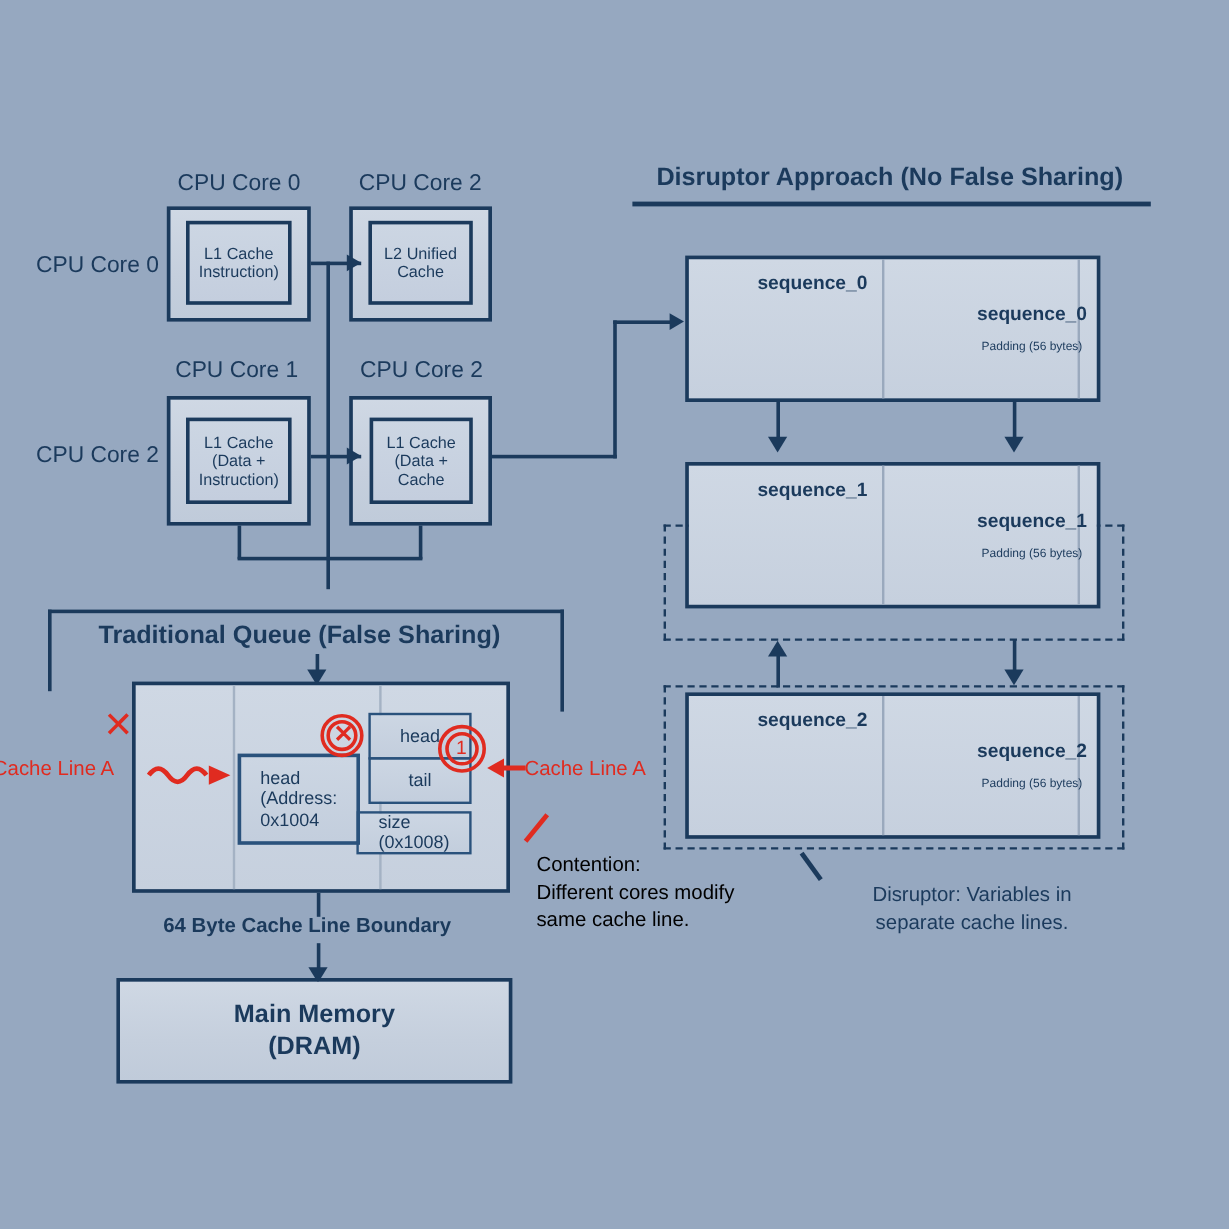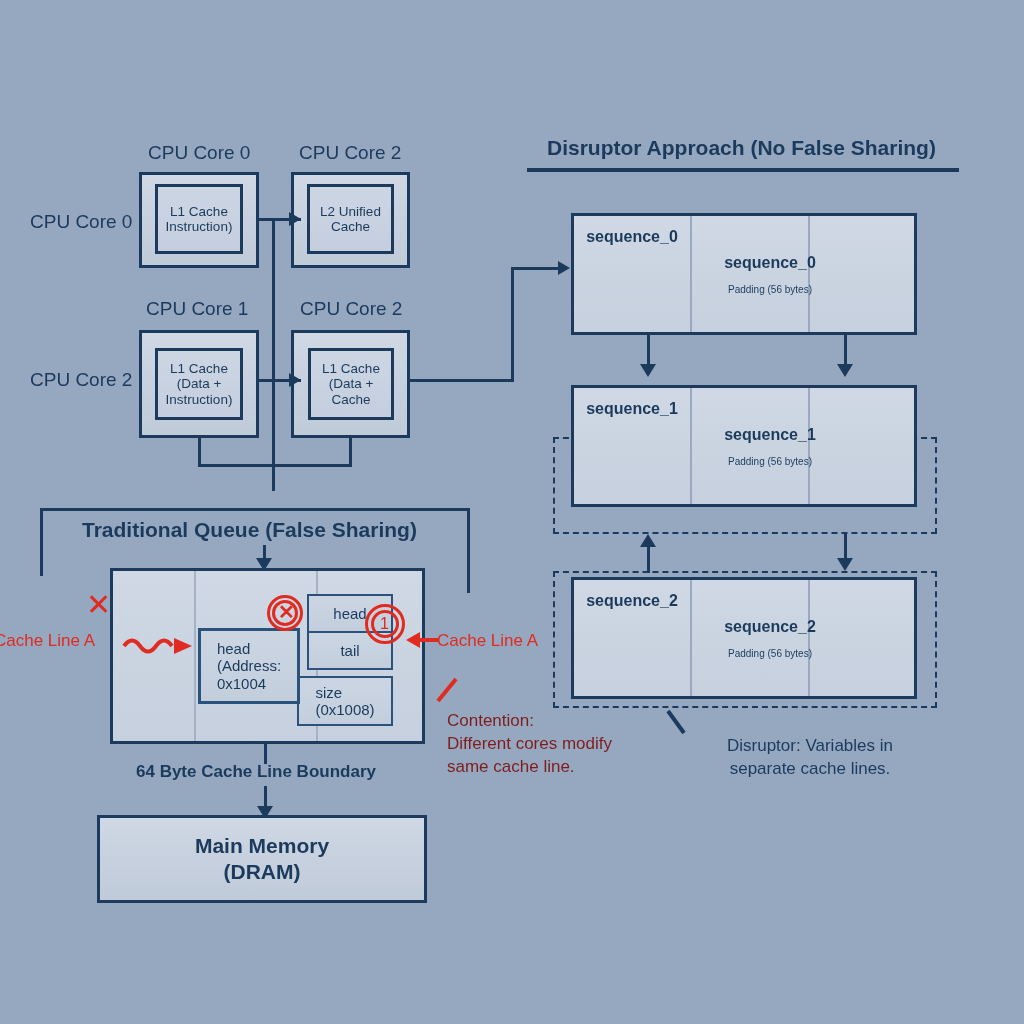--- a/index.html
+++ b/index.html
@@ -58,21 +58,21 @@
   
   .secTitle{font-size:21px;font-weight:bold;color:#1b3a5c;white-space:nowrap;}
   .ruleline{background:#1b3a5c;height:4px;}
 
   
   .seqbox{
     border:3px solid #1b3a5c;box-sizing:border-box;
     background:linear-gradient(180deg,#cfd8e4 0%,#c6d0de 100%);
     display:flex;
   }
-  .seqcell{box-sizing:border-box;position:relative;}
+  .seqcell{box-sizing:border-box;position:relative;margin-left:45px;}
   .seqcell.c1{flex:0 0 118px;border-right:2px solid #9aa9bd;}
   .seqcell.c2{flex:0 0 118px;border-right:2px solid #9aa9bd;}
   .seqcell.c3{flex:1 1 auto;}
   .seqname{
     position:absolute;top:12px;left:0;right:0;text-align:center;
     font-size:16px;font-weight:bold;color:#1b3a5c;
   }
   .padname{
     position:absolute;top:38px;left:-12px;width:180px;text-align:center;
     font-size:16px;font-weight:bold;color:#1b3a5c;
@@ -87,21 +87,21 @@
   }
 
   
   .queueOuter{
     border:3px solid #1b3a5c;box-sizing:border-box;
     background:linear-gradient(180deg,#cfd8e4 0%,#c6d0de 100%);
     display:flex;
   }
   .qcell{box-sizing:border-box;}
   .qsep{border-right:2px solid #a4b2c4;}
-  .redtext{font-size:17px;color:#7f1d1d;line-height:1.34;}
+  .redtext{font-size:17px;color:#000000;line-height:1.34;}
   .redtextsm{font-size:17px;color:#e02b20;white-space:nowrap;}
   .bluenote{font-size:17px;color:#1b3a5c;line-height:1.34;text-align:center;}
 
   .circX{
     border:3px solid #e02b20;border-radius:50%;
     box-sizing:border-box;position:absolute;
   }
 </style>
 </head>
 <body>
@@ -176,21 +176,21 @@
     <div class="qcell qsep" style="flex:0 0 122px;"></div>
     <div class="qcell" style="flex:1 1 auto;"></div>
   </div>
 
   <div class="abs thinbox" style="left:307px;top:594px;width:86px;height:39px;">
     <span class="cachetext" style="font-size:15px;">head</span>
   </div>
   <div class="abs thinbox" style="left:307px;top:631px;width:86px;height:39px;">
     <span class="cachetext" style="font-size:15px;">tail</span>
   </div>
-  <div class="abs thinbox" style="left:297px;top:676px;width:96px;height:50px;">
+  <div class="abs thinbox" style="left:297px;top:676px;width:96px;height:36px;">
     <div class="cachetext" style="font-size:15px;">
       <span>size</span><br>
       <span>(0x1008)</span>
     </div>
   </div>
   <div class="abs thinbox" style="left:198px;top:628px;width:102px;height:76px;border-width:3px;">
     <div class="cachetext" style="font-size:15px;">
       <span>head</span><br>
       <span>(Address:</span><br>
       <span>0x1004</span>

